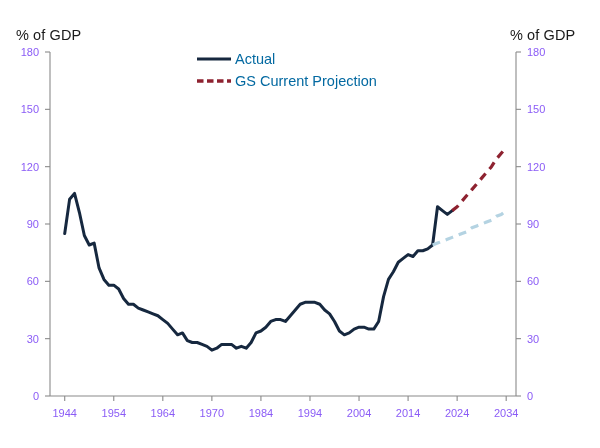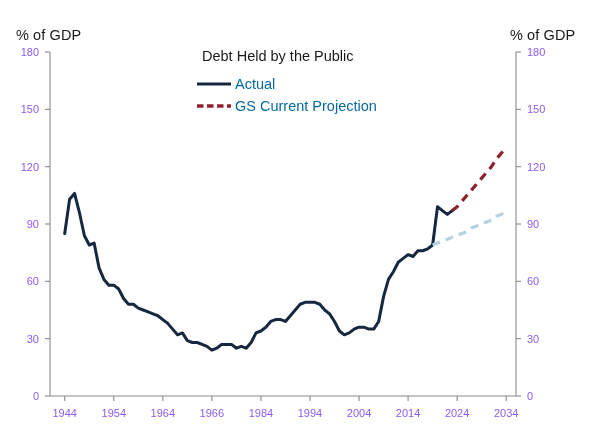--- a/index.html
+++ b/index.html
@@ -150,31 +150,30 @@
       <div class="tick-label ytick-right" style="left: 527px; top: 281.333px;">60</div>
       <div class="tick-label ytick-right" style="left: 527px; top: 224px;">90</div>
       <div class="tick-label ytick-right" style="left: 527px; top: 166.667px;">120</div>
       <div class="tick-label ytick-right" style="left: 527px; top: 109.333px;">150</div>
       <div class="tick-label ytick-right" style="left: 527px; top: 52px;">180</div>
     </div>
   <div id="xtick-layer">
       <div class="tick-label xtick" style="left: 64.7158px; top: 408px;">1944</div>
       <div class="tick-label xtick" style="left: 113.768px; top: 408px;">1954</div>
       <div class="tick-label xtick" style="left: 162.821px; top: 408px;">1964</div>
-      <div class="tick-label xtick" style="left: 211.874px; top: 408px;">1966</div>
+      <div class="tick-label xtick" style="left: 211.874px; top: 408px;">1970</div>
       <div class="tick-label xtick" style="left: 260.926px; top: 408px;">1984</div>
       <div class="tick-label xtick" style="left: 309.979px; top: 408px;">1994</div>
       <div class="tick-label xtick" style="left: 359.032px; top: 408px;">2004</div>
       <div class="tick-label xtick" style="left: 408.084px; top: 408px;">2014</div>
       <div class="tick-label xtick" style="left: 457.137px; top: 408px;">2024</div>
       <div class="tick-label xtick" style="left: 506.189px; top: 408px;">2034</div>
     </div>
 
   <div id="legend">
-    <div id="legend-title">Debt Held by the Public</div>
     <div id="legend-rows">
         <div class="legend-row">
           <span class="legend-swatch">
             <svg width="34" height="12">
               <line x1="0" y1="6" x2="34" y2="6" stroke="#16283f" stroke-width="3.2"></line>
             </svg>
           </span>
           <span class="legend-text">Actual</span>
         </div>
         <div class="legend-row">

